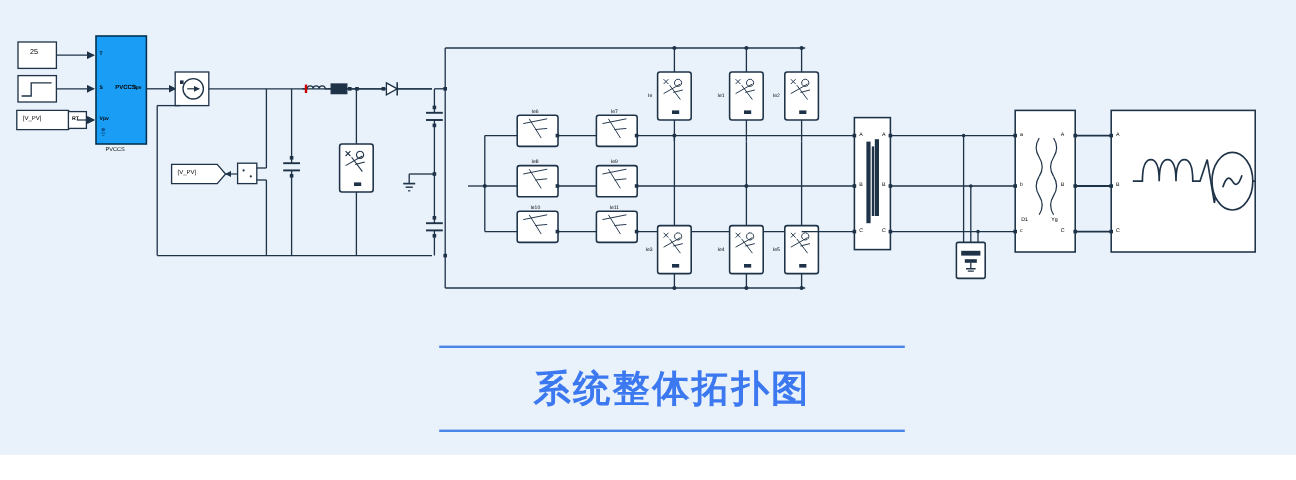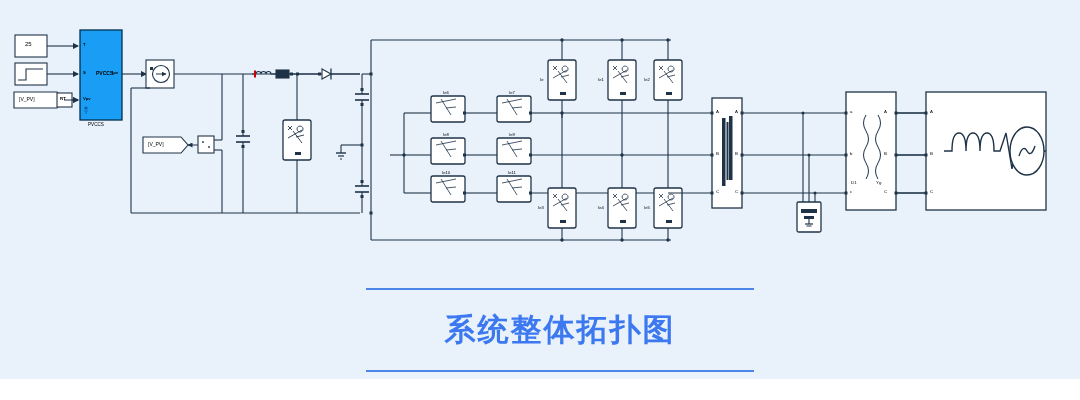--- a/index.html
+++ b/index.html
@@ -27,21 +27,21 @@
     left: 0; top: 0;
     width: 1080px;
     height: 379px;
   }
   
   #title-block {
     position: absolute;
     left: 366px;
     top: 288px;
     width: 388px;
-    height: 84px;
+    height: 72px;
     display: flex;
     flex-direction: column;
     align-items: stretch;
     justify-content: space-between;
   }
   #title-rule-top, #title-rule-bottom {
     height: 2px;
     background: #4a86e8;
     width: 100%;
   }

